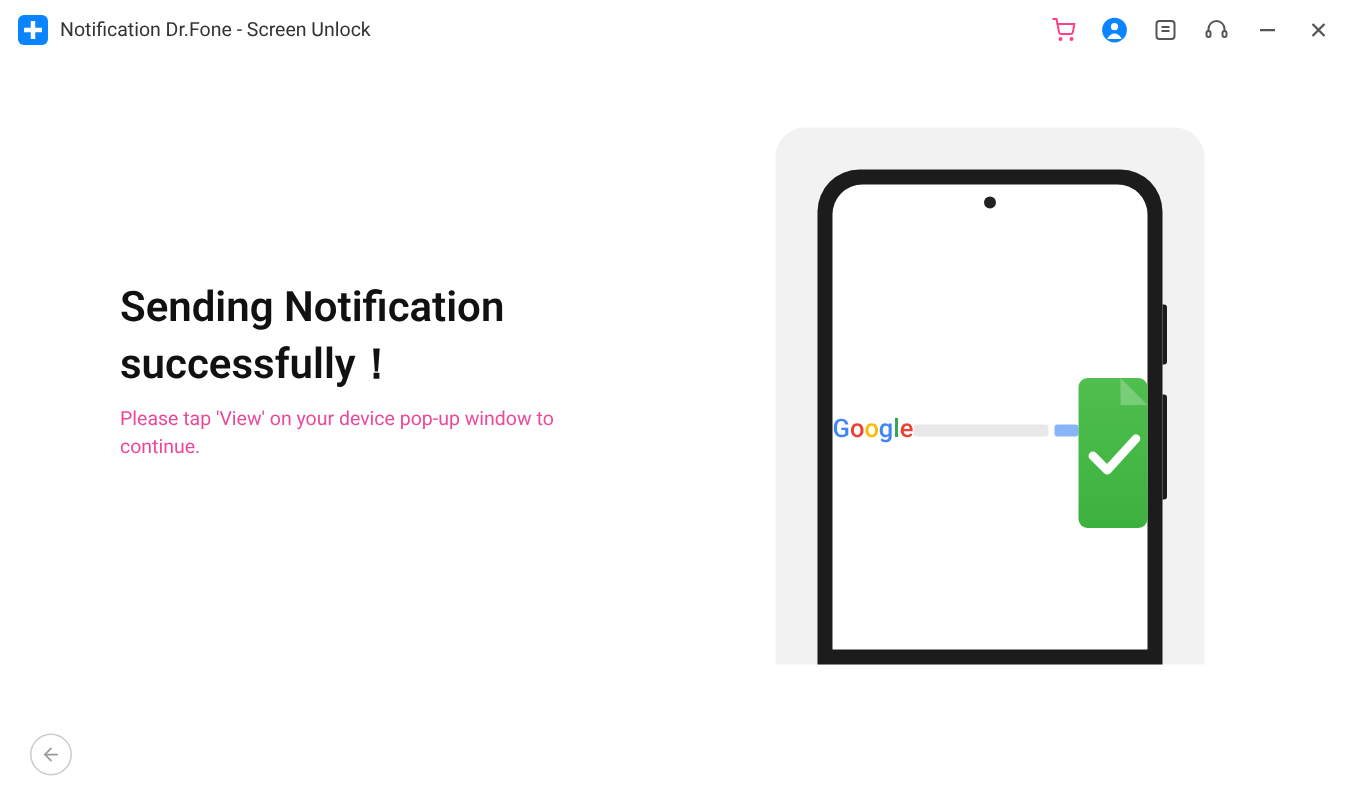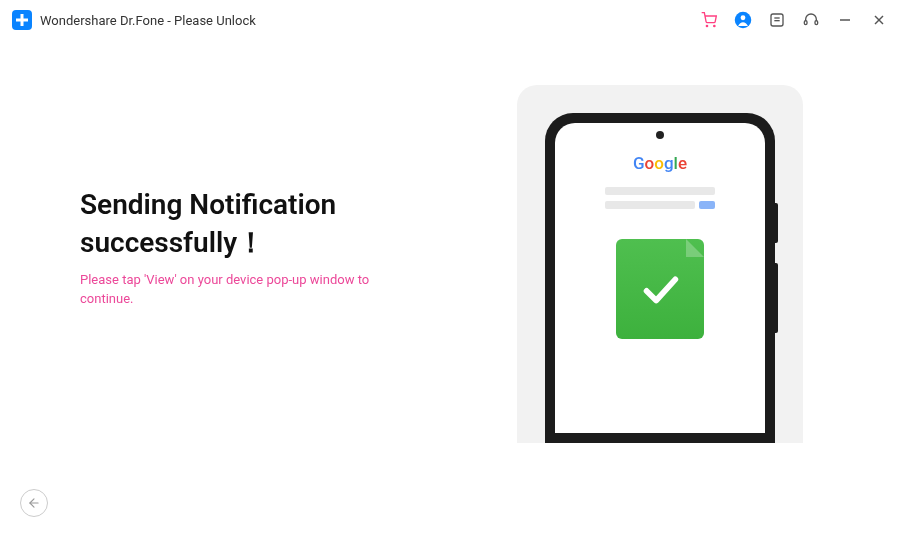--- a/index.html
+++ b/index.html
@@ -112,21 +112,21 @@
     border-radius: 0 2px 2px 0;
   }
   .phone-side-button.b1 { top: 90px; height: 40px; }
   .phone-side-button.b2 { top: 150px; height: 70px; }
   .phone-screen {
     background: #fff;
     width: 100%;
     height: 100%;
     border-radius: 20px 20px 0 0;
     display: flex;
-    flex-direction: column;
+    flex-direction: row;
     align-items: center;
     padding-top: 24px;
     position: relative;
   }
   .phone-camera {
     position: absolute;
     top: 8px;
     left: 50%;
     transform: translateX(-50%);
     width: 8px;
@@ -198,21 +198,21 @@
 
 <div class="titlebar">
   <div class="titlebar-left">
     <div class="app-logo">
       <svg width="20" height="20" viewBox="0 0 20 20">
         <rect x="0" y="0" width="20" height="20" rx="4" fill="#0a84ff"></rect>
         <rect x="8.5" y="4" width="3" height="12" fill="#fff"></rect>
         <rect x="4" y="8.5" width="12" height="3" fill="#fff"></rect>
       </svg>
     </div>
-    <div class="app-title">Wondershare Dr.Fone - Please Unlock</div>
+    <div class="app-title">Notification Dr.Fone - Screen Unlock</div>
   </div>
   <div class="titlebar-right">
     <div class="titlebar-icon">
       <svg width="16" height="16" viewBox="0 0 24 24" fill="none" stroke="#ff4081" stroke-width="2">
         <circle cx="9" cy="21" r="1"></circle>
           <circle cx="20" cy="21" r="1"></circle>
         <path d="M1 1h4l2.6 13.4a2 2 0 0 0 2 1.6h9.7a2 2 0 0 0 2-1.6L23 6H6"></path>
       </svg>
     </div>
     <div class="titlebar-icon">

